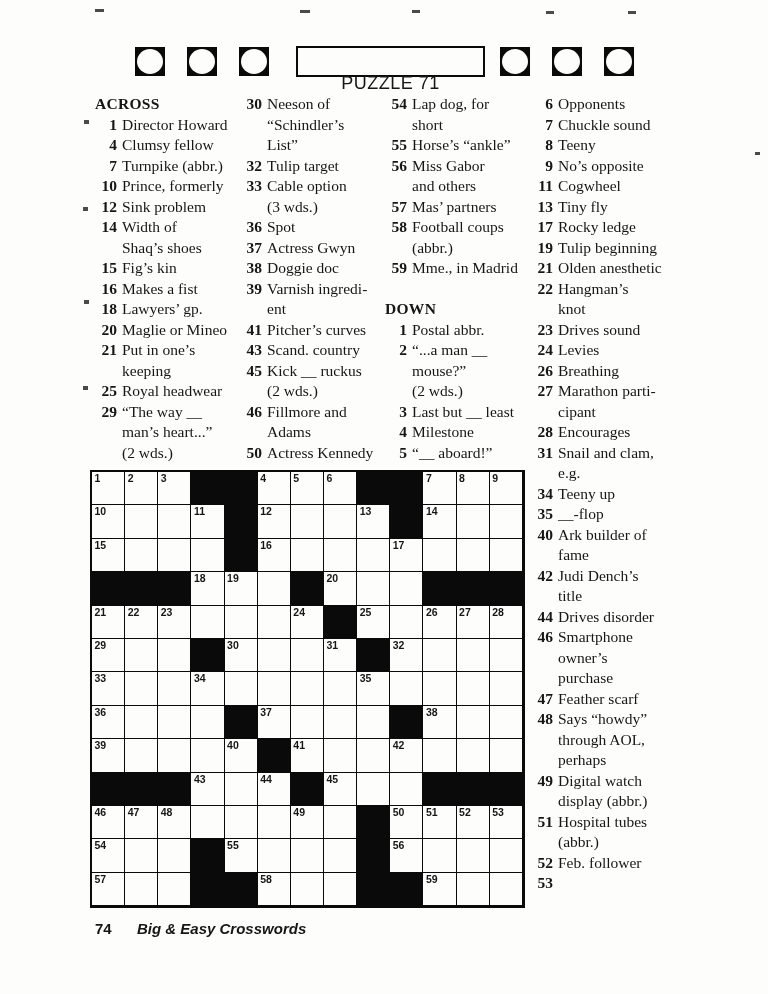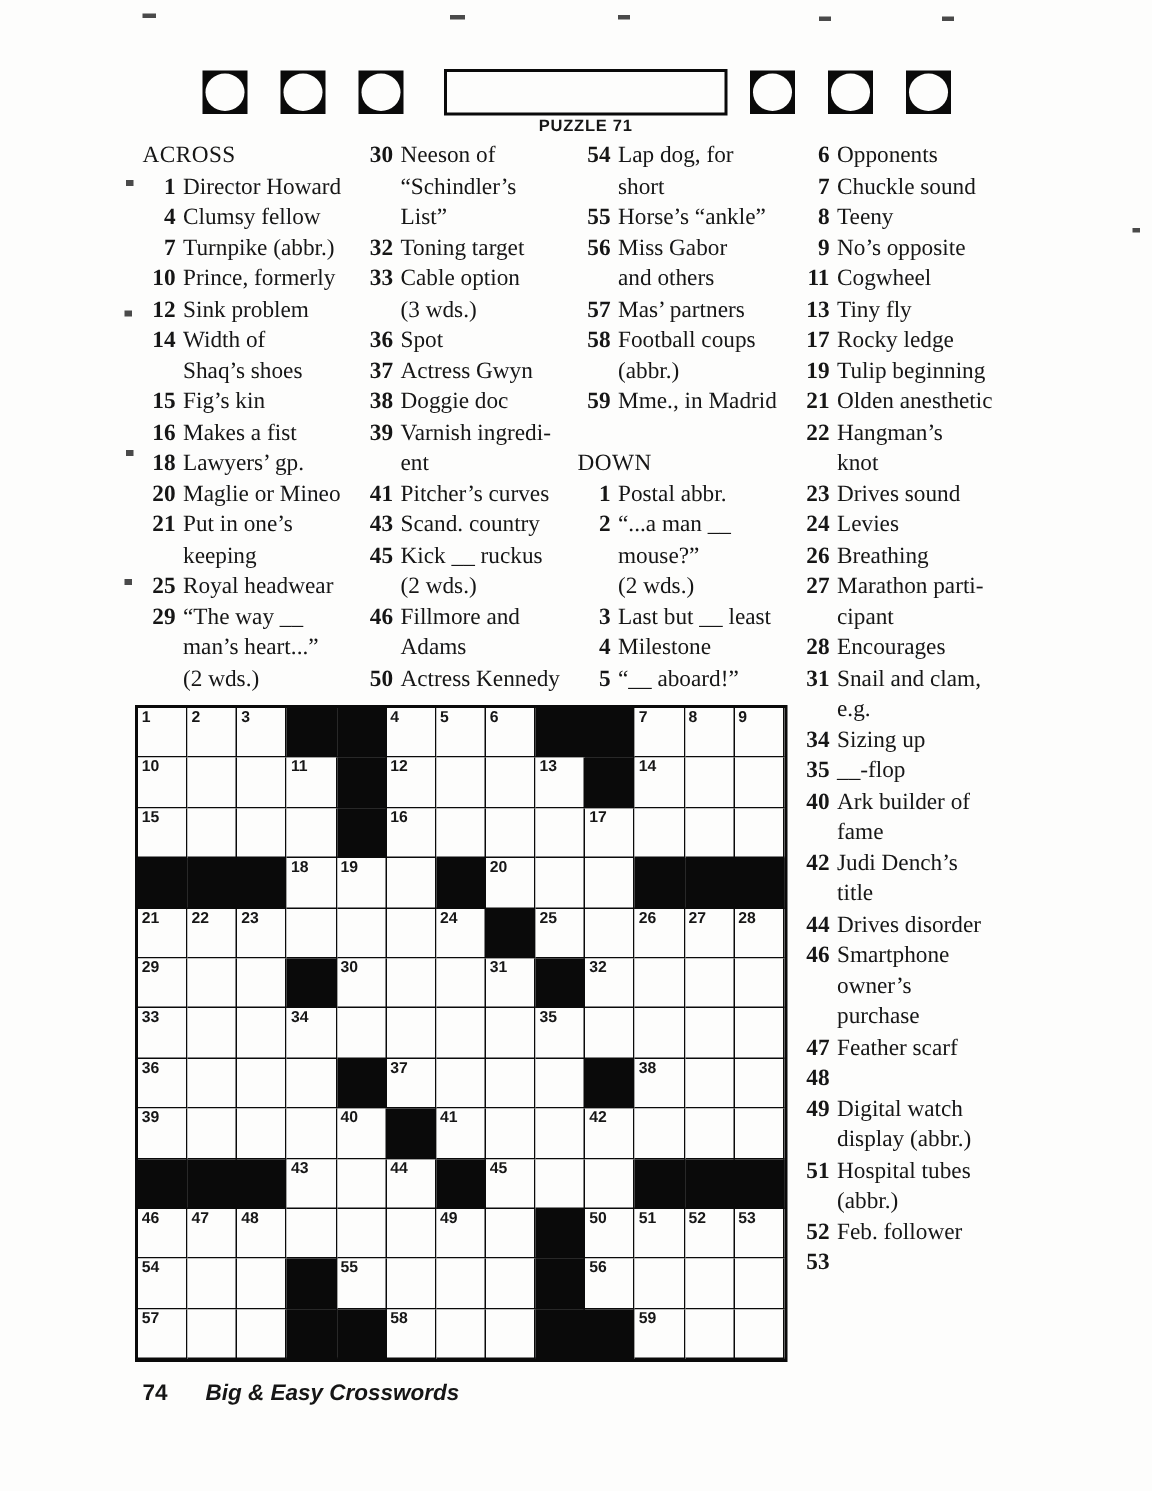--- a/index.html
+++ b/index.html
@@ -20,30 +20,30 @@
   .hdr-square .dot{
     width:26px;height:25px;background:#fdfdfc;border-radius:50%;
   }
   .title-box{
     position:absolute;left:296px;top:46px;width:185px;height:27px;
     border:2.5px solid #0a0a0a;background:#fdfdfc;
     display:flex;align-items:center;justify-content:center;
   }
   .title-box span{
     font-family:"Liberation Sans", sans-serif;
-    font-weight:bold;font-size:11px;letter-spacing:.5px;margin-top:44px;
+    font-weight:normal;font-size:18px;letter-spacing:.5px;margin-top:44px;
   }
   
   .clue-col{position:absolute;top:94px;font-size:15.5px;line-height:20.5px;}
   .clue-col.c1{left:95px;width:150px;}
   .clue-col.c2{left:240px;width:150px;}
   .clue-col.c3{left:385px;width:150px;}
   .clue-col.c4{left:531px;width:165px;}
   .clue-h{
-    font-weight:normal;letter-spacing:.3px;
+    font-weight:bold;letter-spacing:.3px;
     font-size:15.5px;
   }
   .clue-h.gap{margin-top:20.5px;}
   .clue{display:flex;}
   .clue .num{
     flex:0 0 22px;text-align:right;font-weight:bold;padding-right:5px;
     white-space:nowrap;
   }
   .clue .txt{flex:1;white-space:pre-line;}
   
@@ -172,21 +172,21 @@
     </div>
   <div class="clue-col c2">
       <div class="clue">
         <span class="num">30</span>
         <span class="txt">Neeson of
 “Schindler’s
 List”</span>
       </div>
       <div class="clue">
         <span class="num">32</span>
-        <span class="txt">Toning target</span>
+        <span class="txt">Tulip target</span>
       </div>
       <div class="clue">
         <span class="num">33</span>
         <span class="txt">Cable option
 (3 wds.)</span>
       </div>
       <div class="clue">
         <span class="num">36</span>
         <span class="txt">Spot</span>
       </div>
@@ -341,21 +341,21 @@
         <span class="num">28</span>
         <span class="txt">Encourages</span>
       </div>
       <div class="clue">
         <span class="num">31</span>
         <span class="txt">Snail and clam,
 e.g.</span>
       </div>
       <div class="clue">
         <span class="num">34</span>
-        <span class="txt">Sizing up</span>
+        <span class="txt">Teeny up</span>
       </div>
       <div class="clue">
         <span class="num">35</span>
         <span class="txt">__-flop</span>
       </div>
       <div class="clue">
         <span class="num">40</span>
         <span class="txt">Ark builder of
 fame</span>
       </div>
@@ -373,20 +373,23 @@
         <span class="txt">Smartphone
 owner’s
 purchase</span>
       </div>
       <div class="clue">
         <span class="num">47</span>
         <span class="txt">Feather scarf</span>
       </div>
       <div class="clue">
         <span class="num">48</span>
+        <span class="txt">Says “howdy”
+through AOL,
+perhaps</span>
       </div>
       <div class="clue">
         <span class="num">49</span>
         <span class="txt">Digital watch
 display (abbr.)</span>
       </div>
       <div class="clue">
         <span class="num">51</span>
         <span class="txt">Hospital tubes
 (abbr.)</span>

